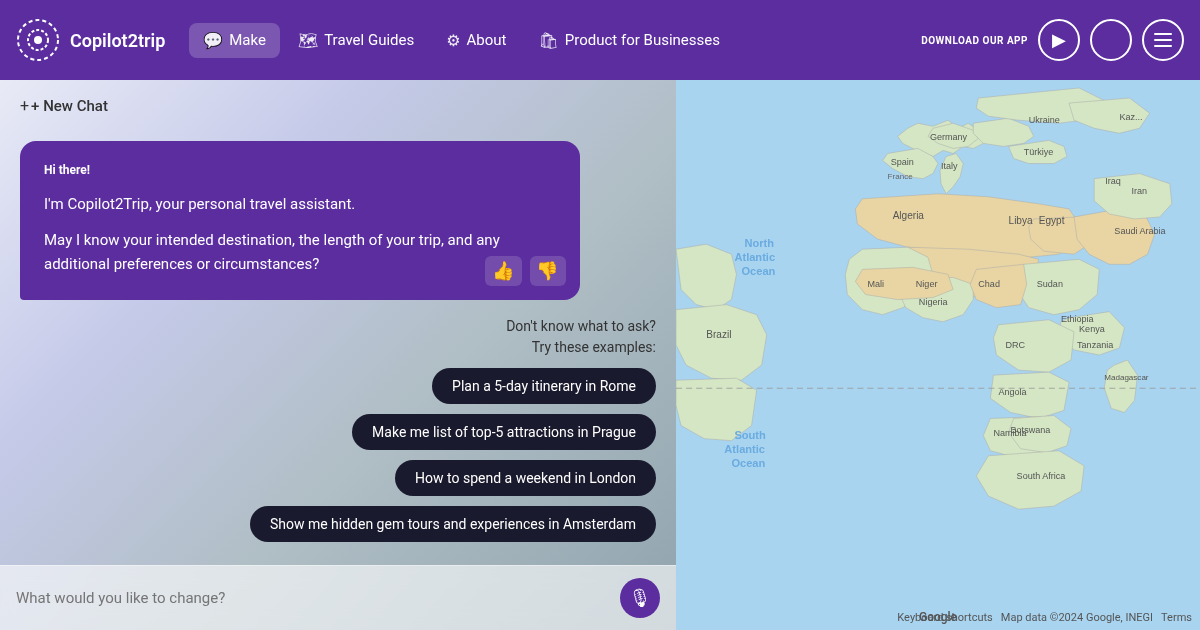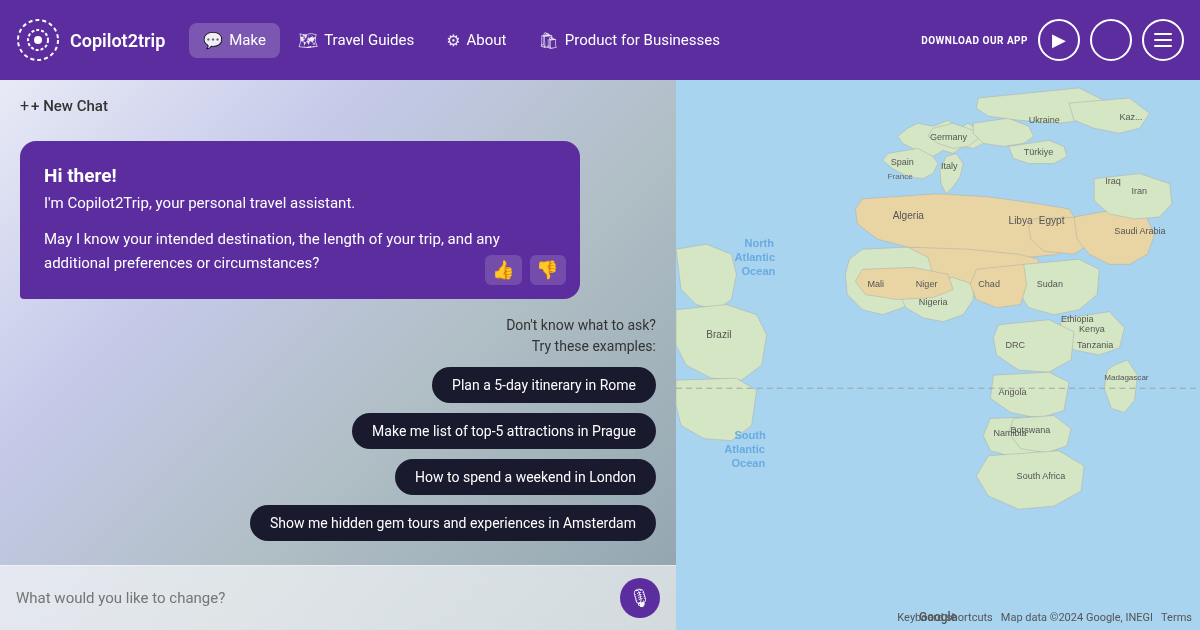--- a/index.html
+++ b/index.html
@@ -175,21 +175,22 @@
       color: white;
       border-radius: 16px 16px 16px 4px;
       padding: 20px 24px 24px;
       max-width: 560px;
       font-size: 15px;
       line-height: 1.6;
       position: relative;
     }
     .ai-bubble .greeting {
       font-weight: 700;
-      font-size: 19px;
+      font-size: 12px;
+      margin-bottom: 12px;
     }
     .ai-bubble .intro {
       margin-bottom: 12px;
     }
     .ai-bubble .question {
       margin-bottom: 0;
     }
     .inline-actions {
       display: flex;
       align-items: center;

